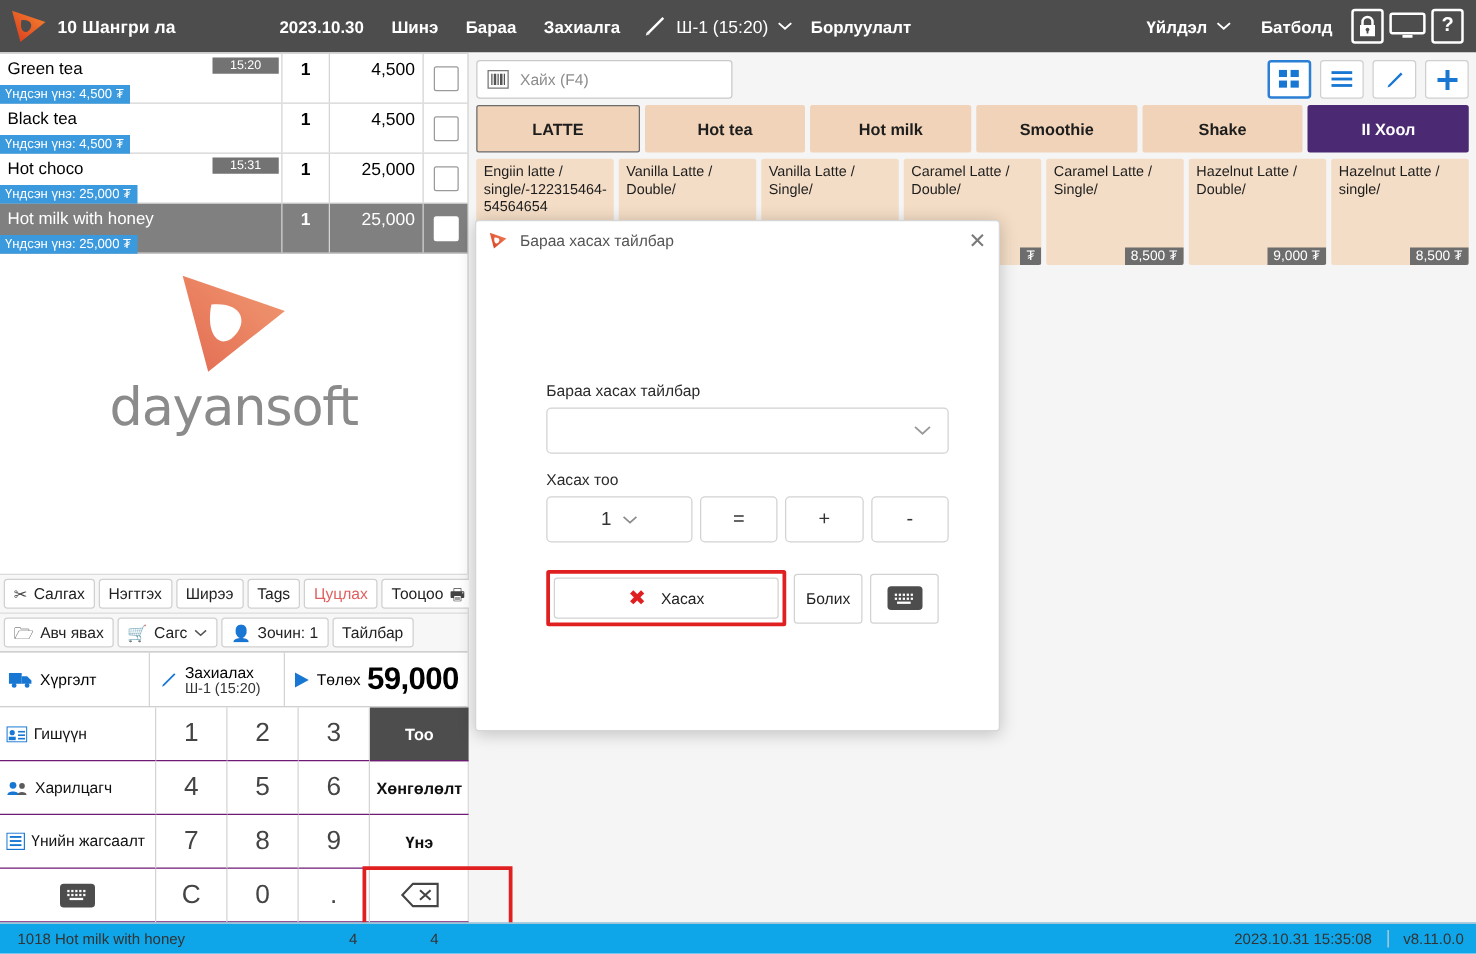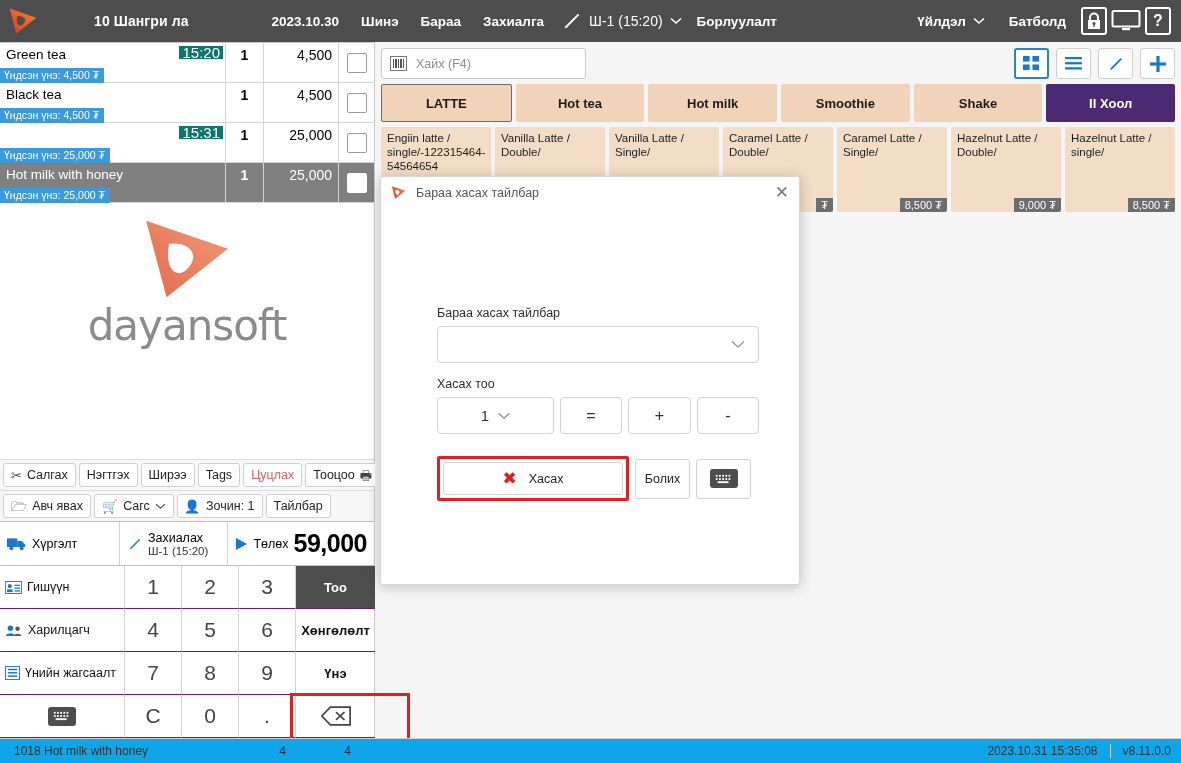--- a/index.html
+++ b/index.html
@@ -12,21 +12,21 @@
   }
   .app { position: relative; width: 1181px; height: 763px; background:#f5f5f5; }
 
   
   .topbar {
     position: absolute; left:0; top:0; width:1181px; height:42px;
     background:#4d4d4d; color:#ffffff;
     display:flex; align-items:center;
   }
   .brand-logo { width: 34px; height: 30px; margin-left:6px; margin-right:6px; flex:none; }
-  .tb-title { font-size:14px; font-weight:bold; letter-spacing:.1px;margin-left:48px; }
+  .tb-title { font-size:14px; font-weight:bold; letter-spacing:.1px; }
   .tb-spacer-1 { width: 72px; }
   .tb-item {
     font-size:13.5px; font-weight:bold; padding: 0 11px; height:59px;
     display:flex; align-items:center; white-space:nowrap;
   }
   .tb-pencil { width:22px; height:22px; margin: 0 2px 0 6px; }
   .tb-session { font-size:14px; font-weight:normal; padding:0 4px 0 4px; display:flex; align-items:center; }
   .chev { display:inline-block; margin-left:7px; }
   .tb-right { margin-left:auto; display:flex; align-items:center; padding-right:8px; gap:2px; }
   .tb-icon-btn {
@@ -49,21 +49,21 @@
   .order-row.sel { background:#808080; color:#ffffff; }
   .or-name { flex:1; position:relative; padding:3px 6px 0 6px; min-width:0; }
   .or-title { font-size:13.5px; line-height:17px; white-space:nowrap; overflow:hidden; }
   .or-base {
     position:absolute; left:0; bottom:-1px;
     background:#3b99dd; color:#ffffff; font-size:10.5px; line-height:13px;
     padding:1px 5px 1px 4px; white-space:nowrap;
   }
   .or-time {
     position:absolute; right:2px; top:3px;
-    background:#0f766e; color:#ffffff; font-size:15px; line-height:13px; padding:0 3px;
+    background:#737373; color:#ffffff; font-size:10px; line-height:13px; padding:0 14px;
   }
   .or-qty { width:38px; text-align:center; font-size:14px; font-weight:bold; padding-top:4px;
             border-left:1px solid #d4d4d4; }
   .or-price { width:75px; text-align:right; font-size:14px; padding:4px 6px 0 0;
             border-left:1px solid #d4d4d4; }
   .or-chk { width:36px; border-left:1px solid #d4d4d4; display:flex; align-items:center; justify-content:center; }
   .chkbox { width:20px; height:20px; border:1px solid #9a9a9a; background:#fff; border-radius:2px; }
   .order-row.sel .chkbox { border-color:#ffffff; }
 
   .watermark { flex:1; display:flex; flex-direction:column; align-items:center; justify-content:flex-start; padding-top:10px; }
@@ -296,20 +296,21 @@
         </div>
         <div class="or-qty">1</div>
         <div class="or-price">4,500</div>
         <div class="or-chk">
             <div class="chkbox"></div>
           </div>
       </div>
 
       <div class="order-row">
         <div class="or-name">
+          <div class="or-title">Hot choco</div>
           <div class="or-base">Үндсэн үнэ: 25,000 ₮</div>
           <div class="or-time">15:31</div>
         </div>
         <div class="or-qty">1</div>
         <div class="or-price">25,000</div>
         <div class="or-chk">
             <div class="chkbox"></div>
           </div>
       </div>
 

